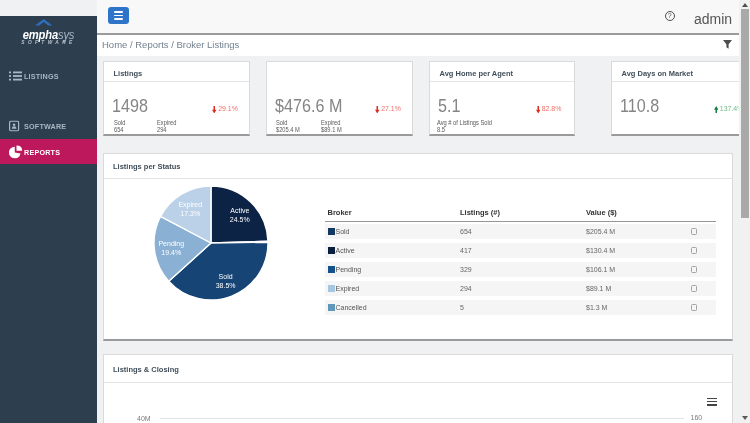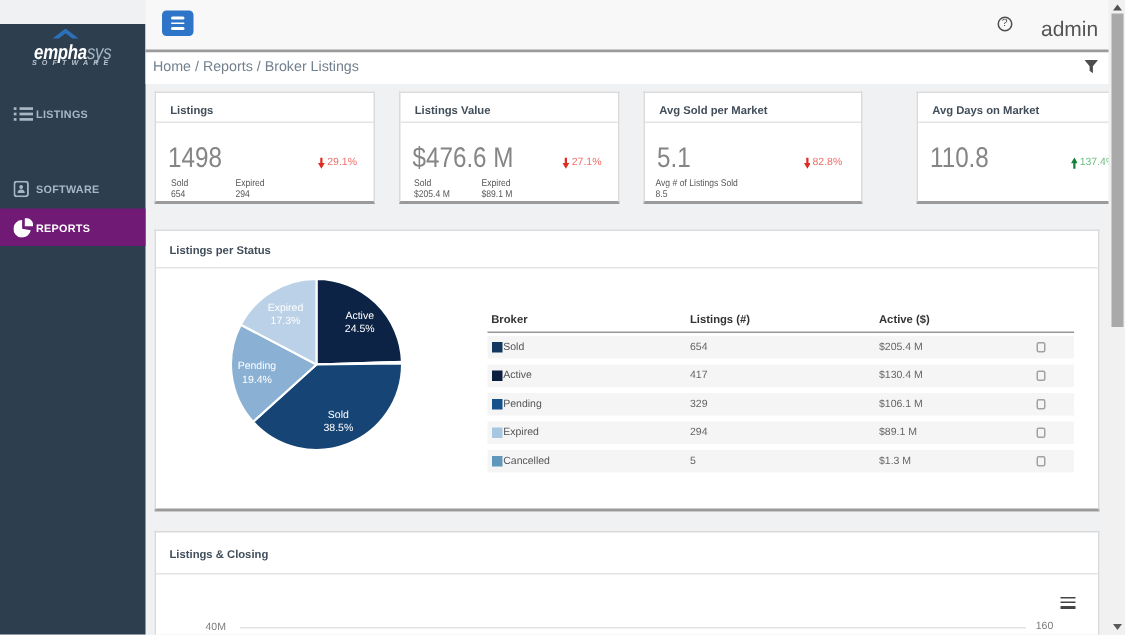--- a/index.html
+++ b/index.html
@@ -7,21 +7,21 @@
 
 #sidebar{position:absolute;left:0;top:16px;width:97px;height:423px;background:#2d3e4f}
 #caret{position:absolute;left:35px;top:3px}
 #brand{position:absolute;left:0;top:10.5px;width:97px;text-align:center;font-style:italic;font-size:13.5px;letter-spacing:-.2px;transform:scaleX(.83)}
 #brand b{color:#fff;font-weight:bold}
 #brand span{color:#a6b4c2;font-weight:normal}
 #sw{position:absolute;left:0;top:24.2px;width:97px;text-align:center;font-style:italic;font-weight:bold;font-size:4.8px;letter-spacing:3.4px;color:#b9c2cc}
 .mitem{position:absolute;left:0;width:97px;height:25.3px;color:#a9b7c4;font-size:7.2px;font-weight:bold;letter-spacing:.2px}
 .mitem .lbl{position:absolute;left:24px;top:50%;transform:translateY(-50%)}
 .mitem svg{position:absolute;left:8.5px;top:50%;transform:translateY(-50%)}
-.mitem.active{background:#701a75;color:#fff}
+.mitem.active{background:#be185d;color:#fff}
 
 #topbar{position:absolute;left:97px;top:0;width:653px;height:35px;background:#f8f8f8;border-bottom:2px solid #9b9b9b}
 #mbtn{position:absolute;left:10.5px;top:7px;width:21.5px;height:17px;background:#2e74c8;border-radius:3px}
 #mbtn i{position:absolute;left:6px;width:9.5px;height:1.6px;background:#fff;border-radius:1px}
 #help{position:absolute;left:567.5px;top:10.8px;width:10.5px;height:10.5px;border:1.1px solid #4f4f4f;border-radius:50%;color:#4f4f4f;font-size:7px;text-align:center;line-height:8.5px}
 #admin{position:absolute;left:597px;top:10.8px;font-size:14px;color:#555}
 
 #crumb{position:absolute;left:97px;top:35px;width:653px;height:21px;background:#fff;font-size:9.5px;color:#72808f;line-height:19.5px;padding-left:5px}
 #filter{position:absolute;left:626px;top:4.5px}
 
@@ -110,30 +110,29 @@
 <div class="card" style="left:103px;top:61px;width:147px;height:75px">
   <div class="chead">Listings</div>
   <div class="bignum">1498</div>
   <div class="trend red" style="right:11px"><svg width="4.5" height="7.5" viewBox="0 0 4.5 7.5">
         <path d="M1.5,0 h1.5 v3.7 h1.5 l-2.25,3.8 l-2.25,-3.8 h1.5 Z" fill="#e02b20"></path>
       </svg>29.1%</div>
   <div class="sub" style="left:9.5px">Sold<br><div>654</div></div>
   <div class="sub" style="left:52.5px">Expired<br><div>294</div></div>
 </div>
 <div class="card" style="left:266px;top:61px;width:147px;height:75px">
-  <div class="chead">Listings Value</div>
   <div class="bignum">$476.6 M</div>
   <div class="trend red" style="right:11px"><svg width="4.5" height="7.5" viewBox="0 0 4.5 7.5">
         <path d="M1.5,0 h1.5 v3.7 h1.5 l-2.25,3.8 l-2.25,-3.8 h1.5 Z" fill="#e02b20"></path>
       </svg>27.1%</div>
   <div class="sub" style="left:8.5px">Sold<br><div>$205.4 M</div></div>
   <div class="sub" style="left:53.5px">Expired<br><div>$89.1 M</div></div>
 </div>
 <div class="card" style="left:429px;top:61px;width:145.5px;height:75px">
-  <div class="chead">Avg Sold per Market</div>
+  <div class="chead">Avg Home per Agent</div>
   <div class="bignum">5.1</div>
   <div class="trend red" style="right:12px"><svg width="4.5" height="7.5" viewBox="0 0 4.5 7.5">
         <path d="M1.5,0 h1.5 v3.7 h1.5 l-2.25,3.8 l-2.25,-3.8 h1.5 Z" fill="#e02b20"></path>
       </svg>82.8%</div>
   <div class="sub" style="left:7px">Avg # of Listings Sold<br><div>8.5</div></div>
 </div>
 <div class="card" style="left:611px;top:61px;width:144px;height:75px">
   <div class="chead">Avg Days on Market</div>
   <div class="bignum">110.8</div>
   <div class="trend green" style="right:10.5px"><svg width="4.5" height="7.5" viewBox="0 0 4.5 7.5">
@@ -160,21 +159,21 @@
       <text x="75.6" y="105.5">38.5%</text>
   <text x="21.3" y="64.3">Pending</text>
       <text x="21.3" y="73.3">19.4%</text>
   <text x="40.3" y="25.1">Expired</text>
       <text x="40.3" y="34.1">17.3%</text>
   </g>
 </svg>
 
 <div class="th" style="left:327.5px;top:208px">Broker</div>
 <div class="th" style="left:460px;top:208px">Listings (#)</div>
-<div class="th" style="left:586px;top:208px">Active ($)</div>
+<div class="th" style="left:586px;top:208px">Value ($)</div>
 <div id="thline"></div>
 
 <div class="trow" style="top:223.5px">
     <span class="sq" style="background:#12385f"></span>
     <span class="nm">Sold</span>
     <span class="c2">654</span>
     <span class="c3">$205.4 M</span>
     <span class="ic"></span>
   </div>
 <div class="trow" style="top:242.5px">

